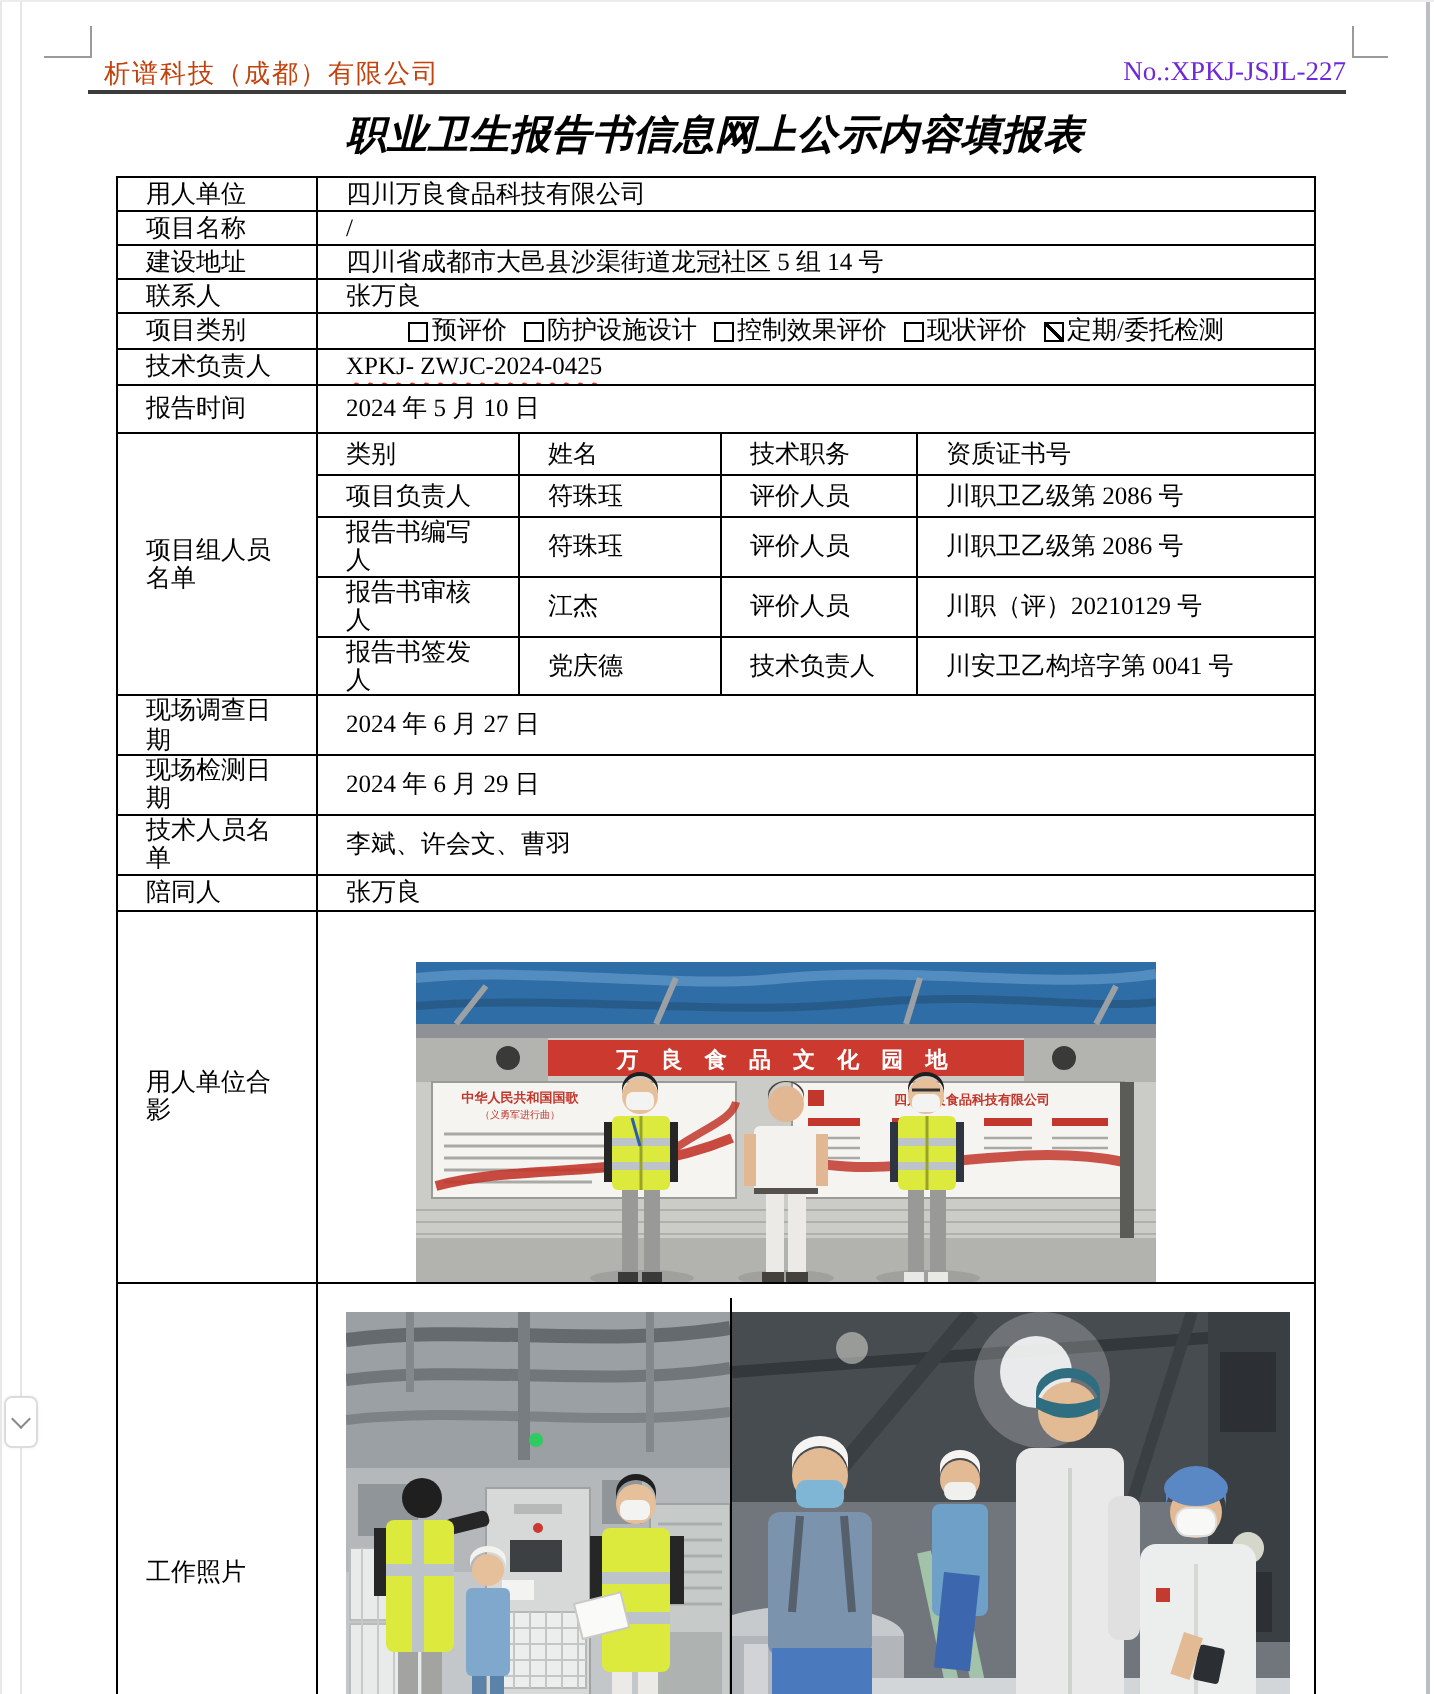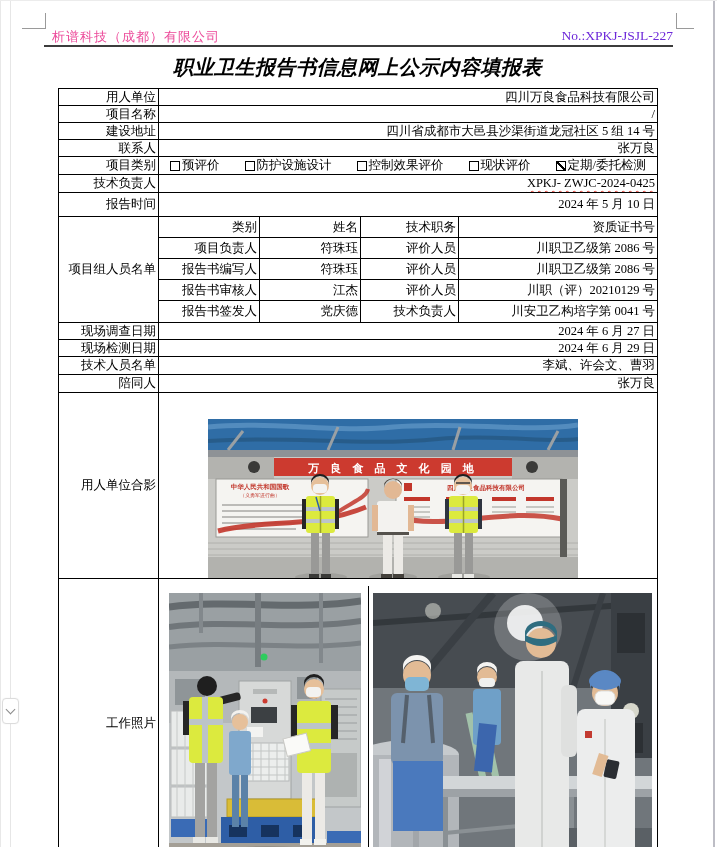--- a/index.html
+++ b/index.html
@@ -15,36 +15,36 @@
   .edge-right{position:absolute;left:713px;top:0;width:2px;height:847px;background:#bdbdc5;}
   .edge-top{position:absolute;left:0;top:0;width:717px;height:1px;background:#ececec;}
 
   
   .cropmark-tl{position:absolute;left:22px;top:13px;width:23px;height:15px;
     border-right:1px solid #9a9a9a;border-bottom:1px solid #9a9a9a;}
   .cropmark-tr{position:absolute;left:676px;top:13px;width:17px;height:15px;
     border-left:1px solid #9a9a9a;border-bottom:1px solid #9a9a9a;}
 
   
-  .header-left{position:absolute;left:52px;top:28px;font-size:13px;color:#ec4899;letter-spacing:1px;}
+  .header-left{position:absolute;left:52px;top:28px;font-size:13px;color:#c2410c;letter-spacing:1px;}
   .header-right{position:absolute;right:44px;top:28px;font-size:13.5px;color:#6d28d9;}
   .header-rule{position:absolute;left:44px;top:45px;width:629px;height:2px;background:#3c3c3c;}
 
   .doc-title{position:absolute;left:58px;top:54px;width:599px;text-align:center;
     font-size:20px;font-weight:bold;letter-spacing:0.5px;font-style:italic;}
 
   
   table.form{position:absolute;left:58px;top:88px;width:599px;border-collapse:collapse;table-layout:fixed;}
-  table.form td{border:1px solid #000;text-align:right;vertical-align:middle;
-    font-size:12.5px;padding:0 2px;line-height:1.15;overflow:hidden;}
+  table.form td{border:1px solid #000;text-align:left;vertical-align:middle;
+    font-size:12.5px;padding:0 14px;line-height:1.15;overflow:hidden;}
   td.photo-cell{padding:0;}
   .h17{height:17px}.h18{height:18px}.h21{height:21px}.h22{height:22px}.h24{height:24px}
   .hphoto1{height:186px}.hphoto2{height:290px}
 
-  .cat-line{display:flex;justify-content:center;align-items:center;gap:25px;white-space:nowrap;}
+  .cat-line{display:flex;justify-content:center;align-items:center;gap:8px;white-space:nowrap;}
   .cat-opt{display:inline-flex;align-items:center;gap:2px;}
   .cbox{display:inline-block;width:10px;height:10px;border:1px solid #000;box-sizing:border-box;flex:0 0 auto;}
   .cbox.checked{background:linear-gradient(45deg,transparent 42%,#000 42%,#000 58%,transparent 58%);}
 
   .squiggle{text-decoration:underline;text-decoration-style:wavy;text-decoration-color:#e03a2f;
     text-decoration-thickness:1px;text-underline-offset:3px;margin-top:32px;}
 
   .group-photo-wrap{width:370px;height:144px;margin:10px auto 0 auto;transform:translateX(-15px);}
   .work-row{display:flex;height:100%;}
   .work-left{width:208px;border-right:1px solid #000;box-sizing:border-box;display:flex;justify-content:center;}

